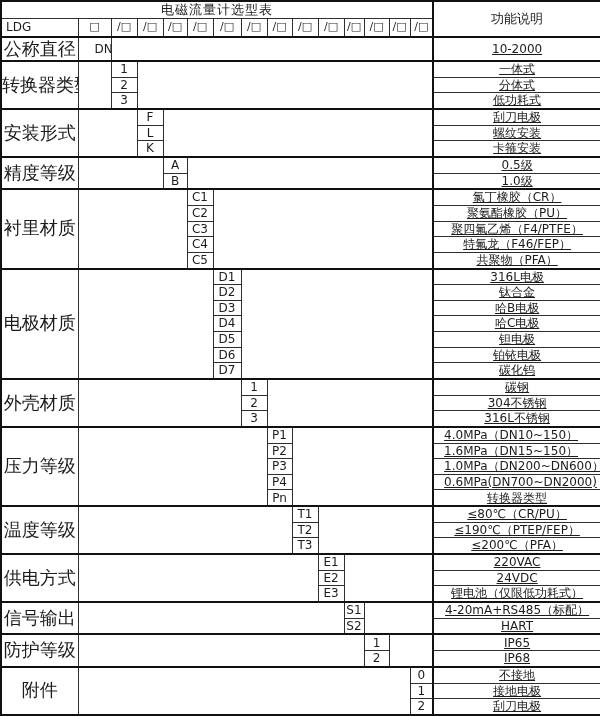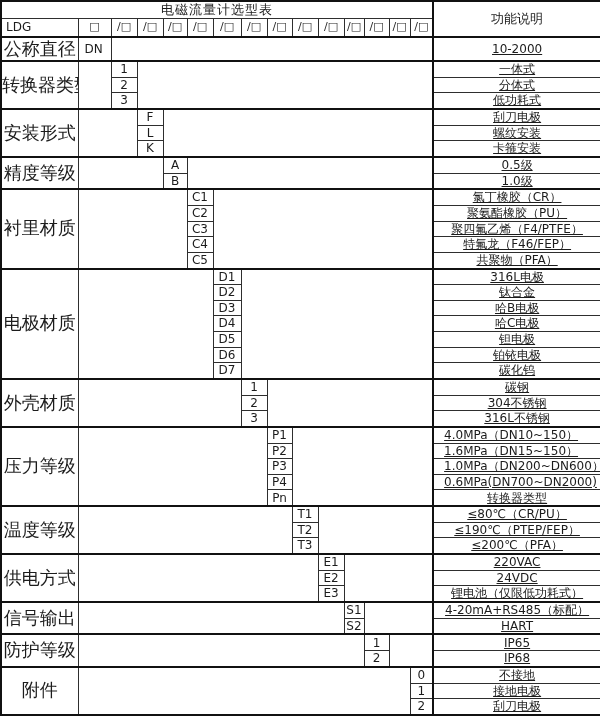--- a/index.html
+++ b/index.html
@@ -18,21 +18,21 @@
     white-space:nowrap;overflow:hidden;
     line-height:1.05;
   }
   tr.r-title{height:17px;}
   tr.r-model{height:19px;}
   td.title{font-size:13px;letter-spacing:1px;}
   td.desc-h{font-size:13px;}
   td.model-prefix{text-align:left;padding-left:4px;}
   td.slot{font-size:11px;}
   td.field{font-size:18px;}
-  td.dn{text-align:left;padding-left:6px;}
+  td.dn{text-align:left;padding-left:16px;}
   td.code{font-size:12px;}
   td.desc{font-size:12px;text-decoration:underline;}
   td.desc.left{text-align:left;padding-left:10px;}
   
   tr.sec > td{border-top:2px solid #111;}
   
   td.dL{border-left:2px solid #111;}
 </style>
 </head>
 <body>

